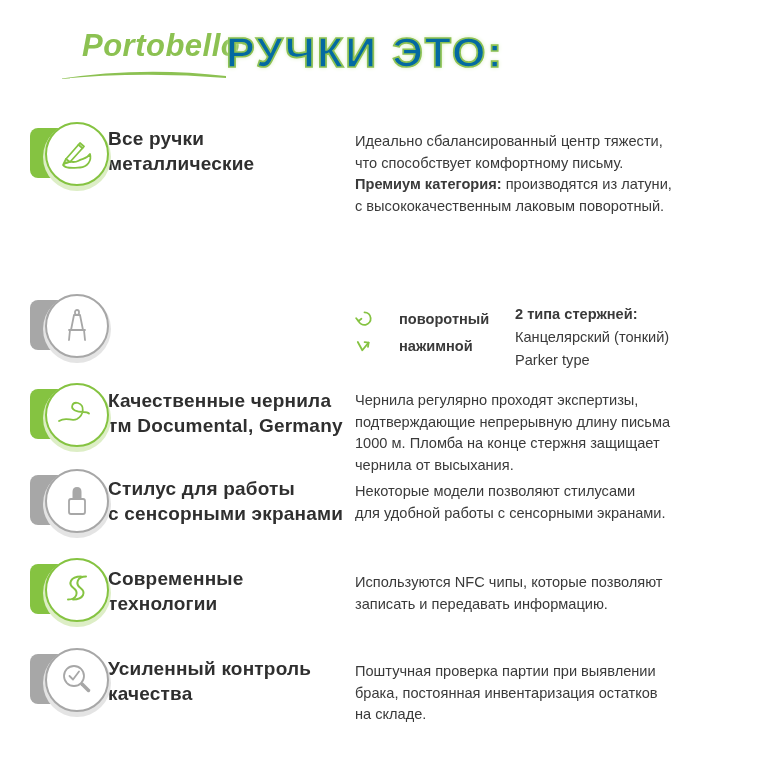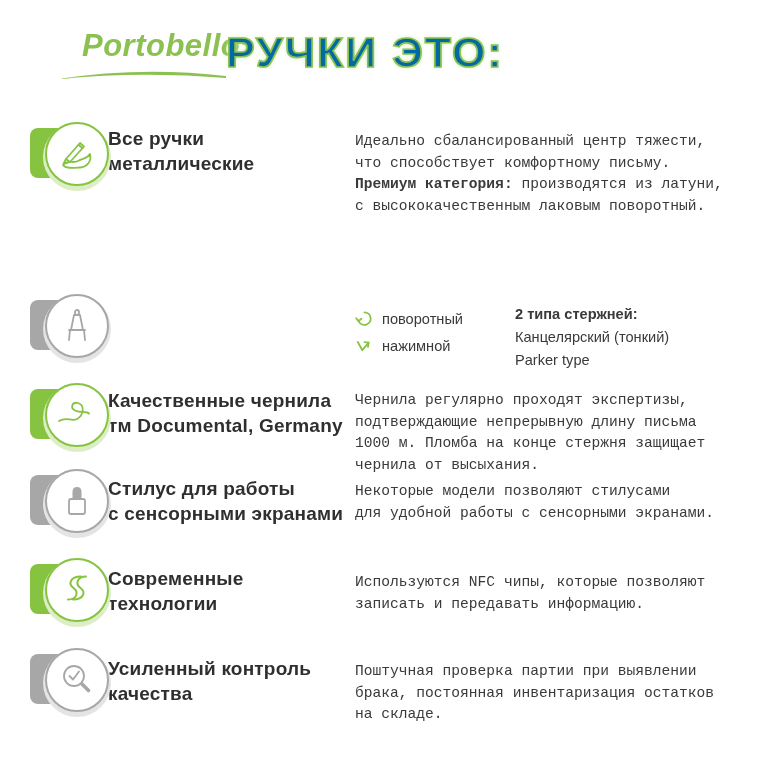--- a/index.html
+++ b/index.html
@@ -33,27 +33,27 @@
   .green .ring{background:var(--green-pale);}
   .green .circle{border-color:var(--green);color:var(--green);}
   .gray .tab{background:var(--gray);}
   .gray .ring{background:var(--gray-pale);}
   .gray .circle{border-color:var(--gray);color:var(--gray);}
   .circle svg{display:block;}
 
   
   .row-title{position:absolute;left:108px;margin:0;width:246px;font-size:19px;font-weight:700;
              line-height:25px;color:#2f2f2f;white-space:pre-line;letter-spacing:.2px;}
-  .desc{position:absolute;left:355px;width:400px;font-size:14.6px;line-height:21.5px;color:var(--text);font-family:Liberation Mono, monospace;}
+  .desc{position:absolute;left:355px;width:400px;font-size:14.6px;line-height:21.5px;color:var(--text);}
   .desc p{margin:0;white-space:pre-line;}
   .desc .b{font-weight:700;}
 
   
   .features{position:absolute;left:355px;width:150px;}
-  .feature{display:flex;align-items:center;gap:9px;height:27px;font-size:14.6px;color:var(--text);}
+  .feature{display:flex;align-items:center;gap:26px;height:27px;font-size:14.6px;color:var(--text);font-weight:bold;}
   .feature svg{flex:0 0 auto;color:var(--green);}
   .refills{position:absolute;left:515px;width:230px;font-size:14.6px;line-height:23px;color:var(--text);}
   .refills .b{font-weight:700;}
   .refills .lines{white-space:pre-line;}
 </style>
 </head>
 <body>
 
 <div class="canvas">
 

